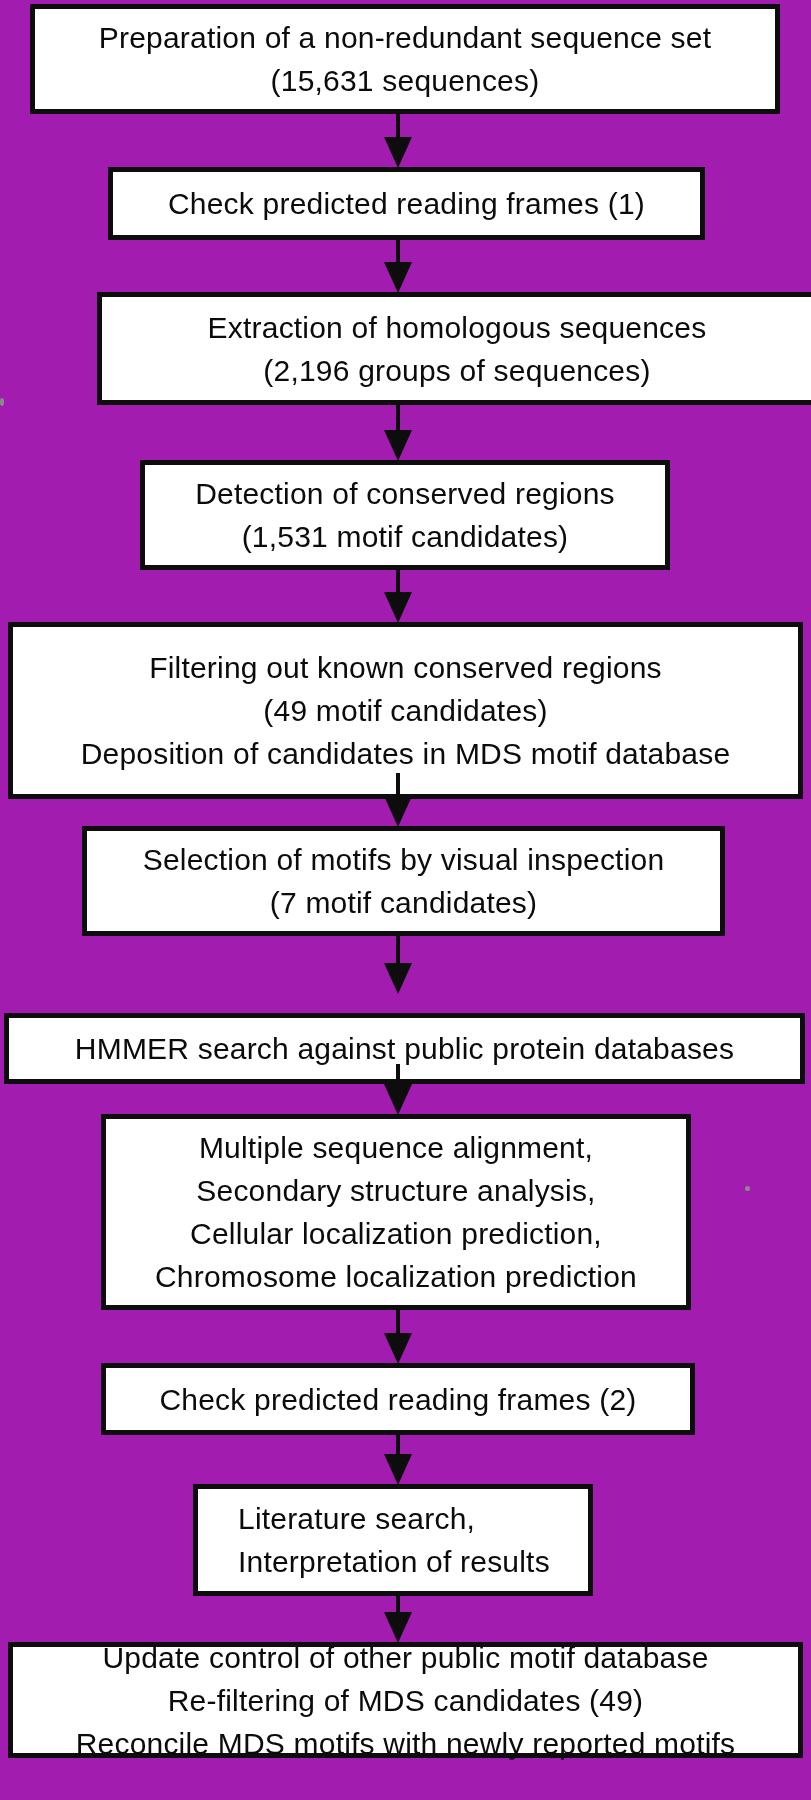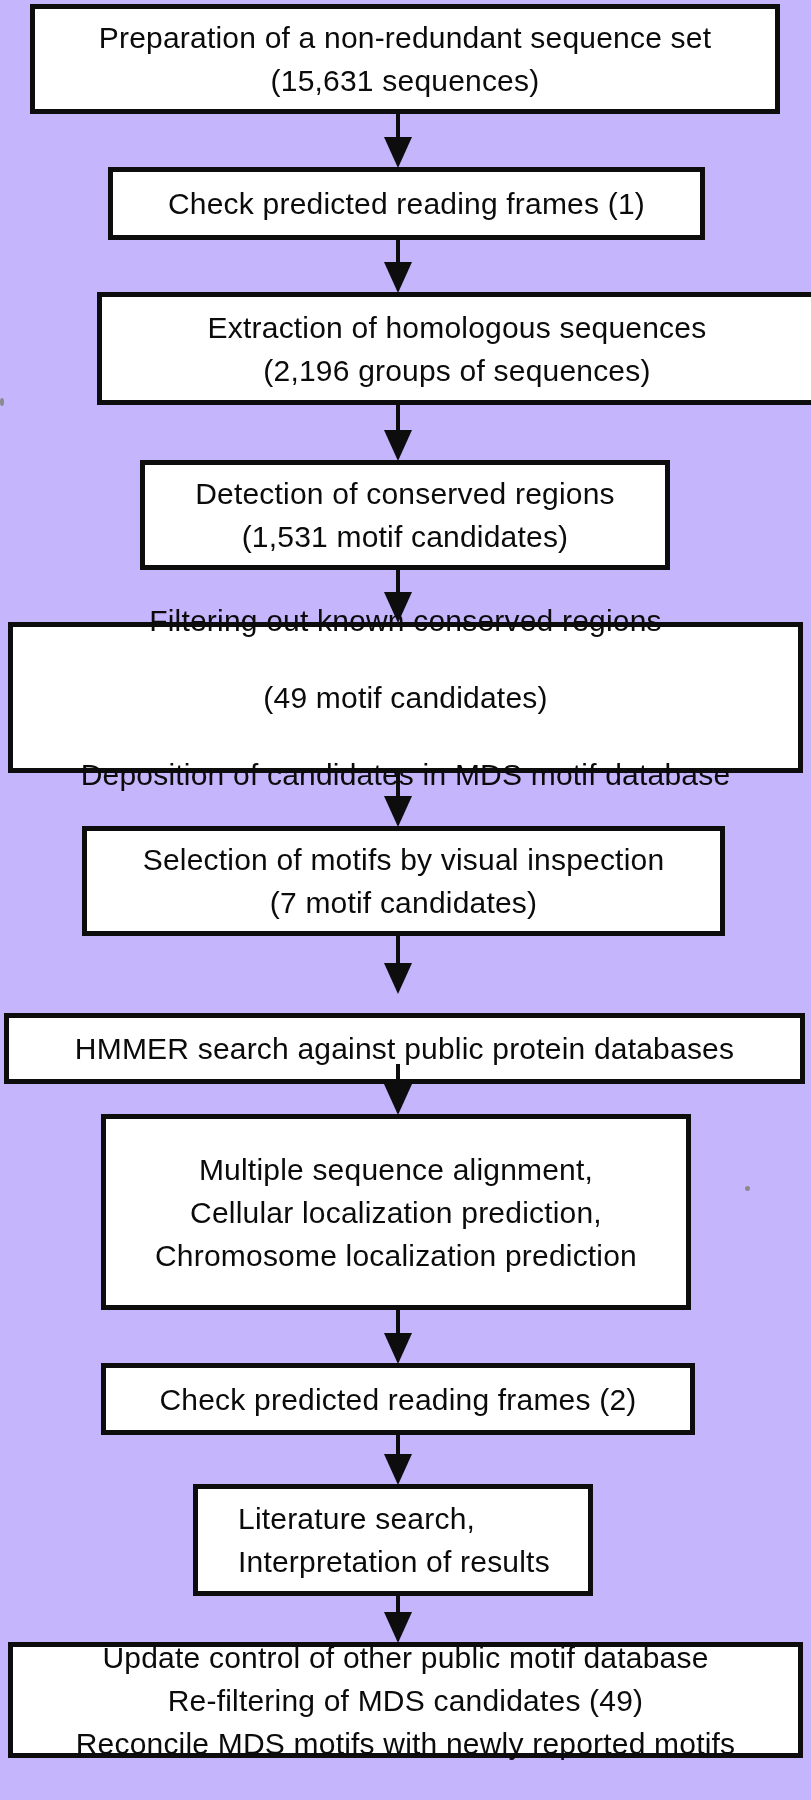--- a/index.html
+++ b/index.html
@@ -5,21 +5,21 @@
   html, body { margin: 0; padding: 0; }
   body {
     background: #f4f4f4;
     font-family: "Liberation Sans", sans-serif;
   }
   #figure {
     position: relative;
     width: 811px;
     height: 1800px;
     margin: 0 auto;
-    background: #c4b5fd;
+    background: #a21caf;
     overflow: hidden;
     color: #0b0b0b;
   }
   .box {
     position: absolute;
     box-sizing: border-box;
     background: #ffffff;
     border: 5px solid #0d0d0d;
     display: flex;
     flex-direction: column;
@@ -29,21 +29,21 @@
     font-size: 30px;
     line-height: 43px;
     letter-spacing: 0.2px;
   }
   .box span { display: block; white-space: nowrap; }
   
   .b1  { left: 30px;  top: 4px;    width: 750px; height: 110px; }
   .b2  { left: 108px; top: 167px;  width: 597px; height: 73px;  }
   .b3  { left: 97px;  top: 292px;  width: 720px; height: 113px; }
   .b4  { left: 140px; top: 460px;  width: 530px; height: 110px; }
-  .b5  { left: 8px;   top: 622px;  width: 795px; height: 151px; gap: 34px; }
+  .b5  { left: 8px;   top: 622px;  width: 795px; height: 177px; }
   .b6  { left: 82px;  top: 826px;  width: 643px; height: 110px; }
   .b7  { left: 4px;   top: 993px;  width: 801px; height: 71px; margin-top: 20px;  }
   .b8  { left: 101px; top: 1114px; width: 590px; height: 196px; }
   .b9  { left: 101px; top: 1363px; width: 594px; height: 72px; text-align: center;  }
   .b10 { left: 193px; top: 1484px; width: 400px; height: 112px;
          align-items: flex-start; text-align: left; padding-left: 40px; }
   .b11 { left: 8px;   top: 1642px; width: 795px; height: 116px; }
 
   .arrow {
     position: absolute;
@@ -145,20 +145,21 @@
     <span>HMMER search against public protein databases</span>
   </div>
 
   <div class="arrow a7">
     <div class="shaft"></div>
     <div class="head"></div>
   </div>
 
   <div class="box b8">
     <span>Multiple sequence alignment,</span>
+    <span>Secondary structure analysis,</span>
     <span>Cellular localization prediction,</span>
     <span>Chromosome localization prediction</span>
   </div>
 
   <div class="arrow a8">
     <div class="shaft"></div>
     <div class="head"></div>
   </div>
 
   <div class="box b9">

